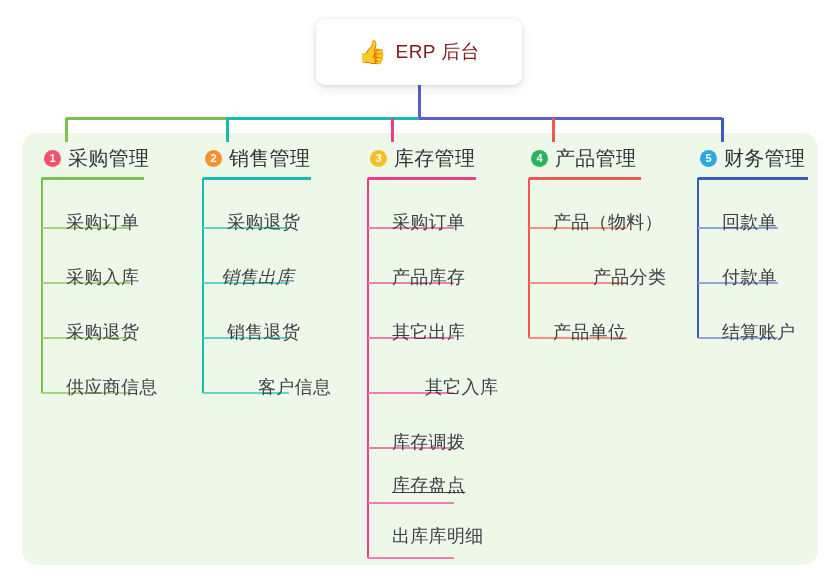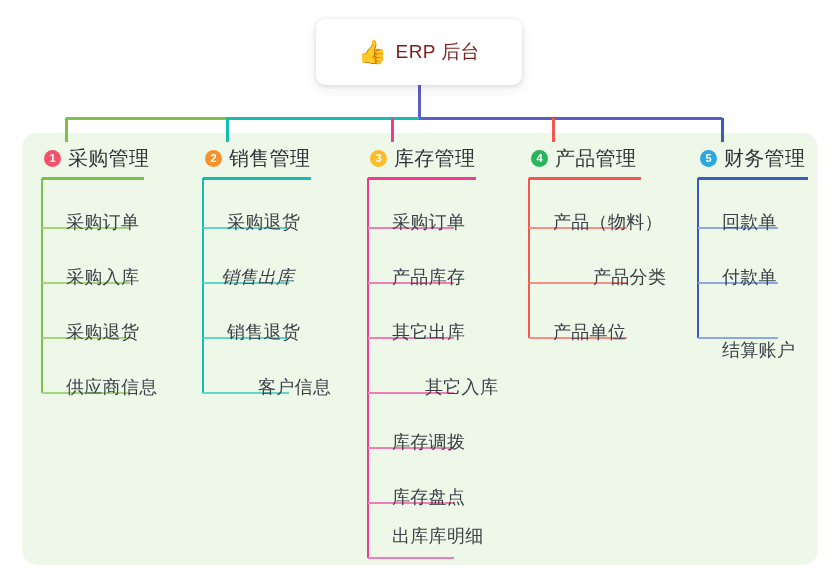--- a/index.html
+++ b/index.html
@@ -166,21 +166,21 @@
     <div class="item" style="left: 66px; top: 375px;">供应商信息</div>
     <div class="item" style="left: 227px; top: 210px;">采购退货</div>
     <div class="item" style="left: 221px; top: 265px; font-style: italic;">销售出库</div>
     <div class="item" style="left: 227px; top: 320px;">销售退货</div>
     <div class="item" style="left: 227px; top: 375px; margin-left: 31px;">客户信息</div>
     <div class="item" style="left: 392px; top: 210px;">采购订单</div>
     <div class="item" style="left: 392px; top: 265px;">产品库存</div>
     <div class="item" style="left: 392px; top: 320px;">其它出库</div>
     <div class="item" style="left: 392px; top: 375px; margin-left: 33px;">其它入库</div>
     <div class="item" style="left: 392px; top: 430px;">库存调拨</div>
-    <div class="item" style="left: 392px; top: 485px;">库存盘点</div>
+    <div class="item" style="left: 392px; top: 473px; text-decoration: underline;">库存盘点</div>
     <div class="item" style="left: 392px; top: 524px;">出库库明细</div>
     <div class="item" style="left: 553px; top: 210px;">产品（物料）</div>
     <div class="item" style="left: 553px; top: 265px; margin-left: 40px;">产品分类</div>
     <div class="item" style="left: 553px; top: 320px;">产品单位</div>
     <div class="item" style="left: 722px; top: 210px; text-align: center;">回款单</div>
     <div class="item" style="left: 722px; top: 265px;">付款单</div>
-    <div class="item" style="left: 722px; top: 320px; margin-top: 18px;">结算账户</div>
+    <div class="item" style="left: 722px; top: 320px;">结算账户</div>
   </div>
 
 </body></html>

